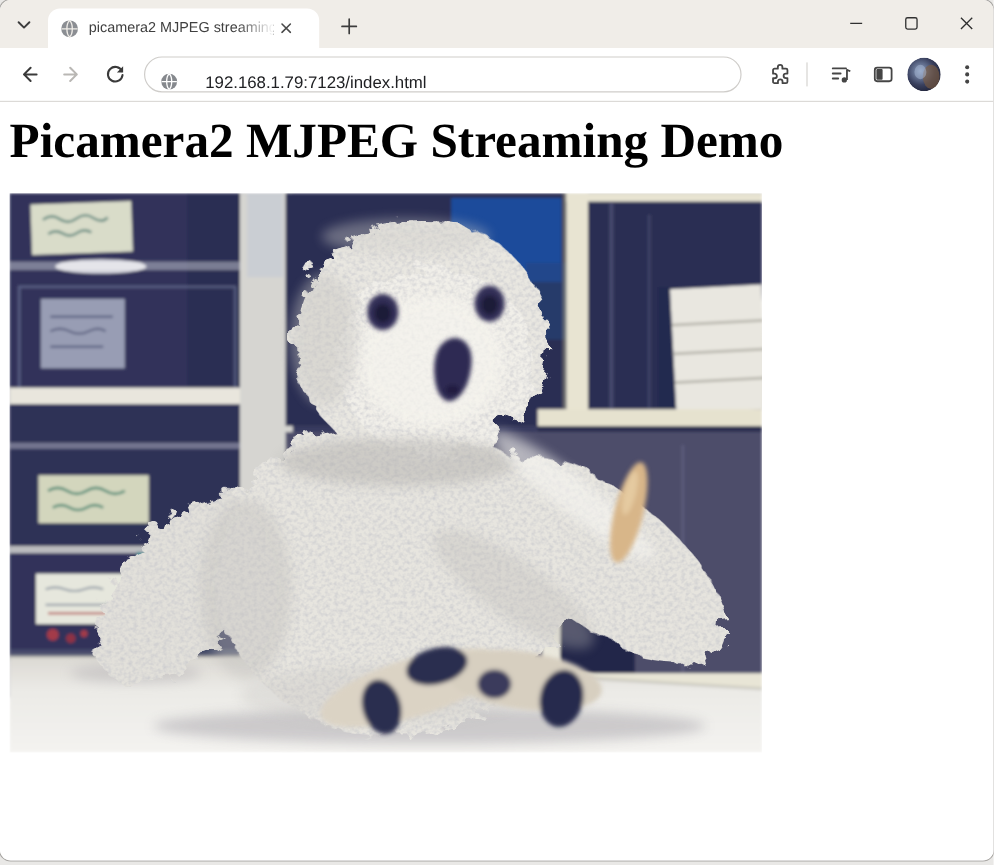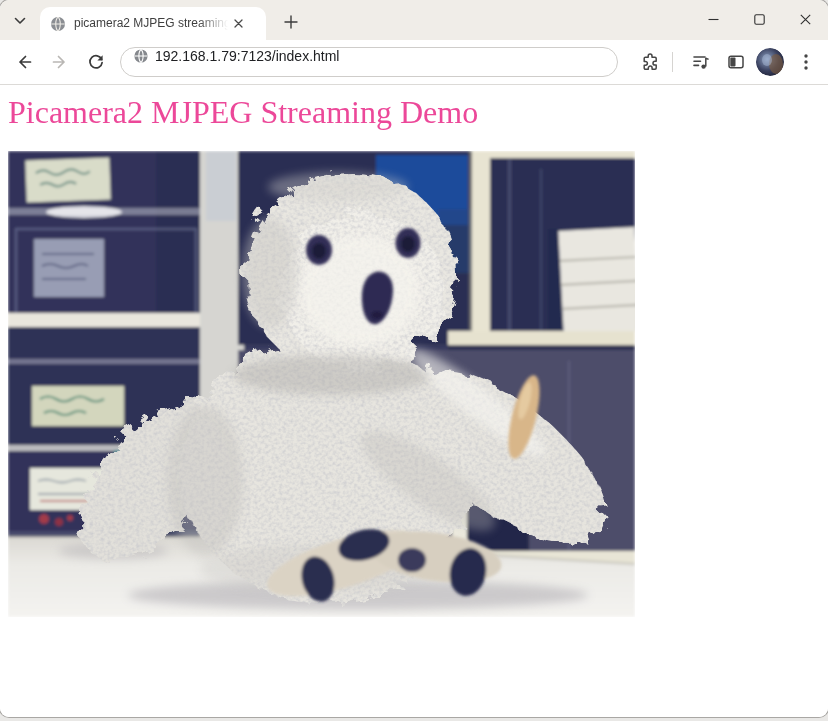--- a/index.html
+++ b/index.html
@@ -33,30 +33,30 @@
     display:flex;align-items:center;justify-content:center;}
   .win-controls{position:absolute;right:0;top:0;height:40px;display:flex;}
   .win-btn{width:46px;height:38px;display:flex;align-items:center;justify-content:center;}
   
   .toolbar{position:relative;height:44px;background:#fff;border-bottom:1px solid #dcdad7;}
   .tb-btn{position:absolute;top:8px;width:28px;height:28px;border-radius:50%;
     display:flex;align-items:center;justify-content:center;}
   .omnibox{
     position:absolute;left:120px;top:7px;width:498px;height:30px;box-sizing:border-box;
     border:1px solid #cfcdca;border-radius:15px;background:#fff;
-    display:flex;align-items:flex-start;padding:0 12px;gap:6px;
+    display:flex;align-items:flex-end;padding:0 12px;gap:22px;
     font-size:14px;color:#202124;
   }
   .divider-v{position:absolute;left:672px;top:12px;width:1px;height:20px;background:#d6d4d1;}
   .avatar{position:absolute;left:756px;top:8px;width:28px;height:28px;border-radius:50%;overflow:hidden;}
   
   .content{position:absolute;left:0;top:85px;right:0;bottom:0;background:#fff;overflow:hidden;}
   .content h1{
-    font-family:"Liberation Serif", serif;font-weight:normal;color:#ec4899;
-    font-size:32px;line-height:1.15;margin:9px 0 0 8px;letter-spacing:0;
+    font-family:"Liberation Serif", serif;font-weight:bold;color:#000000;
+    font-size:41px;line-height:1.15;margin:9px 0 0 8px;letter-spacing:0;
   }
   .stream{margin:20px 0 0 8px;width:627px;height:466px;}
   .stream svg{display:block;}
 </style>
 </head>
 <body>
 
 <div class="window">
 
   <div class="tabstrip">

